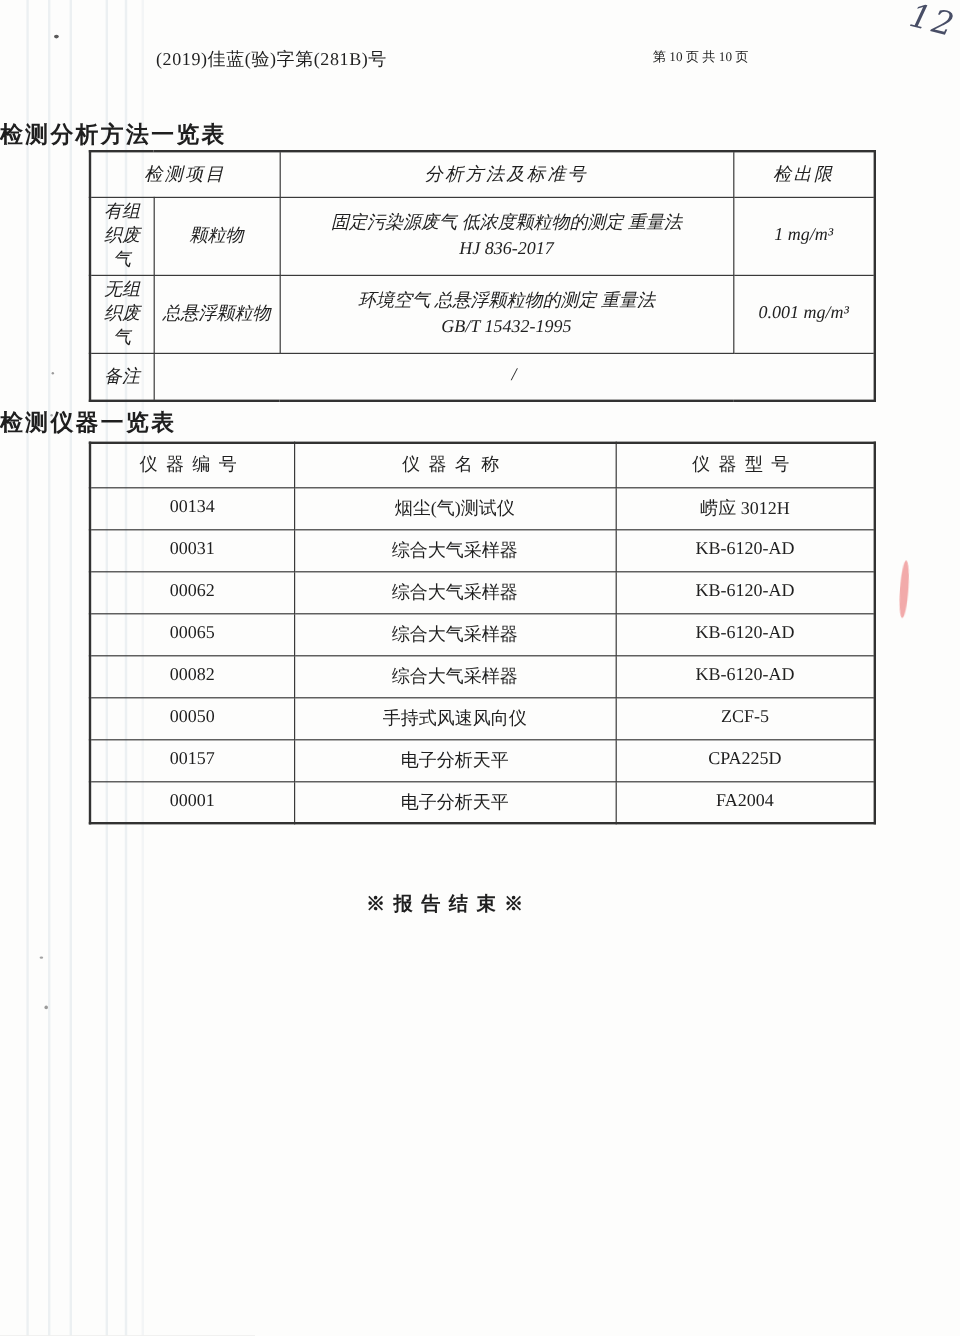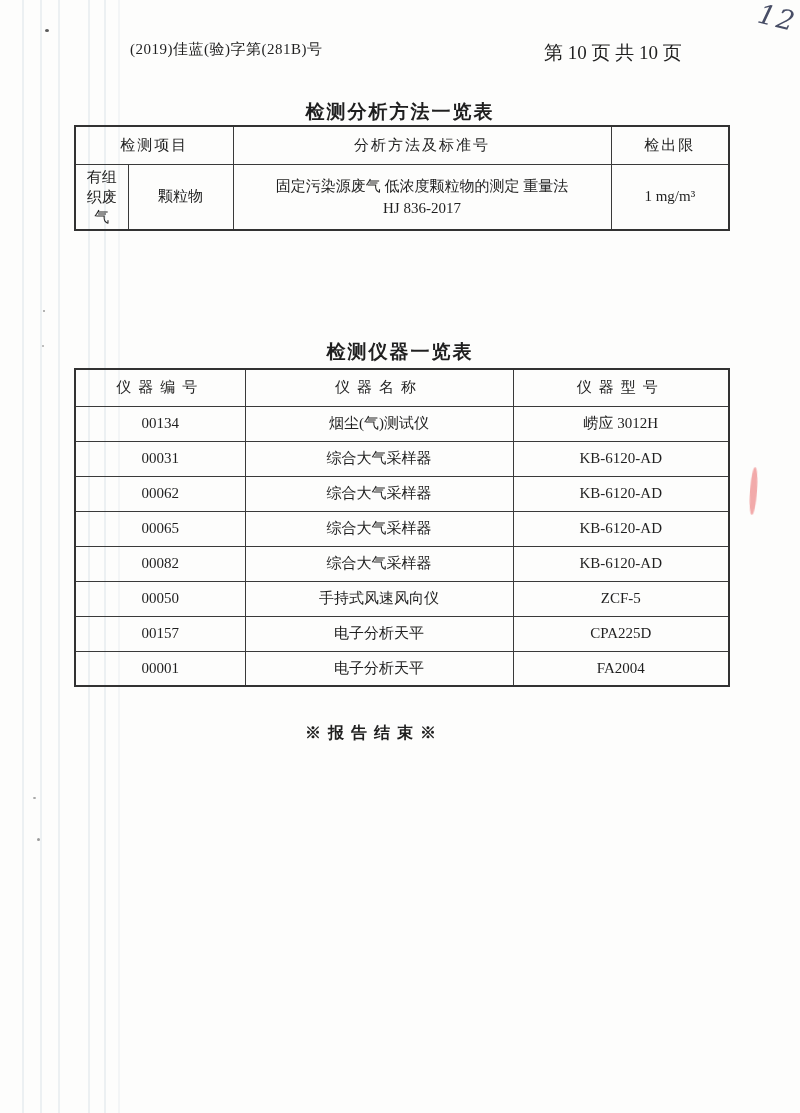--- a/index.html
+++ b/index.html
@@ -18,46 +18,46 @@
     transform:rotate(4deg);filter:blur(0.6px);
   }
   .handwritten{
     position:absolute;left:758px;top:2px;
     font-family:"DejaVu Serif",serif;font-style:italic;
     font-size:27px;color:#484e66;transform:rotate(14deg);
     letter-spacing:2px;
   }
   
   .hdr-left{position:absolute;left:130px;top:40px;font-size:15px;letter-spacing:.5px;}
-  .hdr-right{position:absolute;left:544px;top:40px;font-size:19px;}
+  .hdr-right{position:absolute;left:544px;top:40px;font-size:11px;}
   
   .tbl-title{
-    position:absolute;left:0;width:800px;text-align:center;
+    position:absolute;left:0;width:800px;text-align:left;
     font-size:19px;font-weight:bold;letter-spacing:2px;
   }
   .t1-title{top:99px;}
   .t2-title{top:339px;}
   
   table.doc{
     position:absolute;left:74px;border-collapse:collapse;table-layout:fixed;
     border:2px solid #323232;font-size:15px;
   }
   table.doc td{
     border:1px solid #3a3a3a;text-align:center;vertical-align:middle;
     padding:2px 4px;overflow:hidden;
   }
-  table.t1{top:125px;width:654px;}
+  table.t1{top:125px;width:654px;font-style:italic;}
   table.t2{top:368px;width:654px;}
   td.hcell{letter-spacing:2px;}
   td.hcell2{letter-spacing:7px;}
   td.method-cell{text-align:left;padding-left:6px;line-height:22px;}
   td.cat-cell{line-height:20px;padding:2px 6px;}
   
   .end-note{
-    position:absolute;left:0;top:723px;width:748px;text-align:center;
+    position:absolute;left:0;top:743px;width:748px;text-align:center;
     font-size:16px;letter-spacing:7px;font-weight:bold;
   }
 </style>
 </head>
 <body>
 
 <div class="page">
 
   <div class="vline" style="left:22px"></div>
   <div class="vline" style="left:40px"></div>
@@ -91,20 +91,33 @@
         <td class="hcell">检出限</td>
       </tr>
       <tr style="height:65px">
         <td class="cat-cell">有组织废气</td>
         <td>颗粒物</td>
         <td class="method-cell">
           <div>固定污染源废气 低浓度颗粒物的测定 重量法</div>
           <div>HJ 836-2017</div>
         </td>
         <td>1 mg/m³</td>
+      </tr>
+      <tr style="height:65px">
+        <td class="cat-cell">无组织废气</td>
+        <td>总悬浮颗粒物</td>
+        <td class="method-cell">
+          <div>环境空气 总悬浮颗粒物的测定 重量法</div>
+          <div>GB/T 15432-1995</div>
+        </td>
+        <td>0.001 mg/m³</td>
+      </tr>
+      <tr style="height:40px">
+        <td>备注</td>
+        <td colspan="3">/</td>
       </tr>
     </tbody>
   </table>
 
   <div class="tbl-title t2-title">检测仪器一览表</div>
   <table class="doc t2">
     <colgroup>
         <col style="width:170px">
         <col style="width:268px">
         <col style="width:216px">

